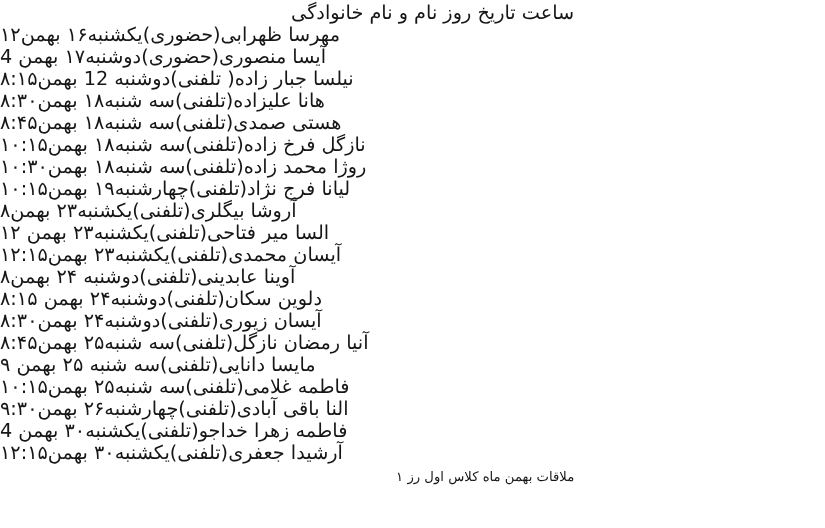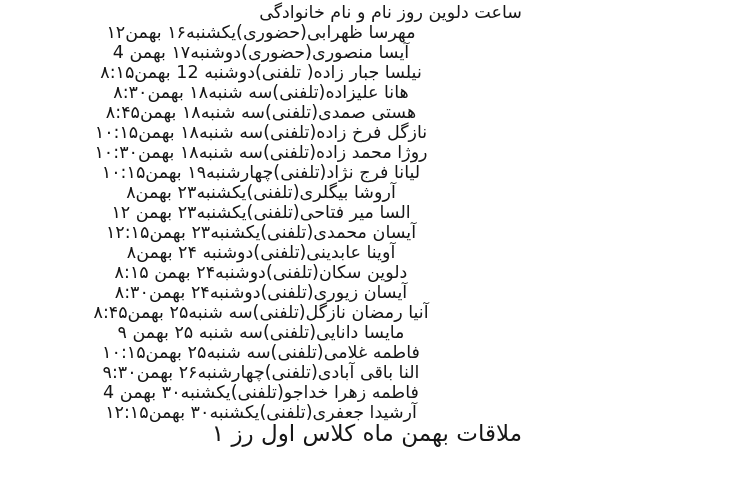--- a/index.html
+++ b/index.html
@@ -17,51 +17,51 @@
   .sheet {
     width: 750px;
     height: 480px;
     box-sizing: border-box;
     padding: 2px 228px 0 0;
     direction: rtl;
     text-align: right;
   }
   .row {
     direction: rtl;
-    text-align: center;
+    text-align: left;
     white-space: nowrap;
     font-size: 17.5px;
     line-height: 20px;
     height: 20px;
     letter-spacing: 0px;
     color: #161616;
   }
   .header-row {
     font-size: 17.5px;
     line-height: 20px;
     height: 20px;
     color: #161616;
   }
   .footer-row {
-    font-size: 23px;
+    font-size: 12px;
     line-height: 20px;
     height: 20px;
     color: #161616;
     padding-top: 1px;
   }
   .rows-block {
     display: block;
   }
 </style>
 </head>
 <body>
 
 <div class="sheet">
 
-  <div class="header-row">ساعت دلوین روز نام و نام خانوادگی</div>
+  <div class="header-row">ساعت تاریخ روز نام و نام خانوادگی</div>
 
   <div class="rows-block">
       <div class="row">مهرسا ظهرابی(حضوری)یکشنبه۱۶ بهمن۱۲</div>
       <div class="row">آیسا منصوری(حضوری)دوشنبه۱۷ بهمن 4</div>
       <div class="row">نیلسا جبار زاده( تلفنی)دوشنبه 12 بهمن۸:۱۵</div>
       <div class="row">هانا علیزاده(تلفنی)سه شنبه۱۸ بهمن۸:۳۰</div>
       <div class="row">هستی صمدی(تلفنی)سه شنبه۱۸ بهمن۸:۴۵</div>
       <div class="row">نازگل فرخ زاده(تلفنی)سه شنبه۱۸ بهمن۱۰:۱۵</div>
       <div class="row">روژا محمد زاده(تلفنی)سه شنبه۱۸ بهمن۱۰:۳۰</div>
       <div class="row">لیانا فرج نژاد(تلفنی)چهارشنبه۱۹ بهمن۱۰:۱۵</div>

